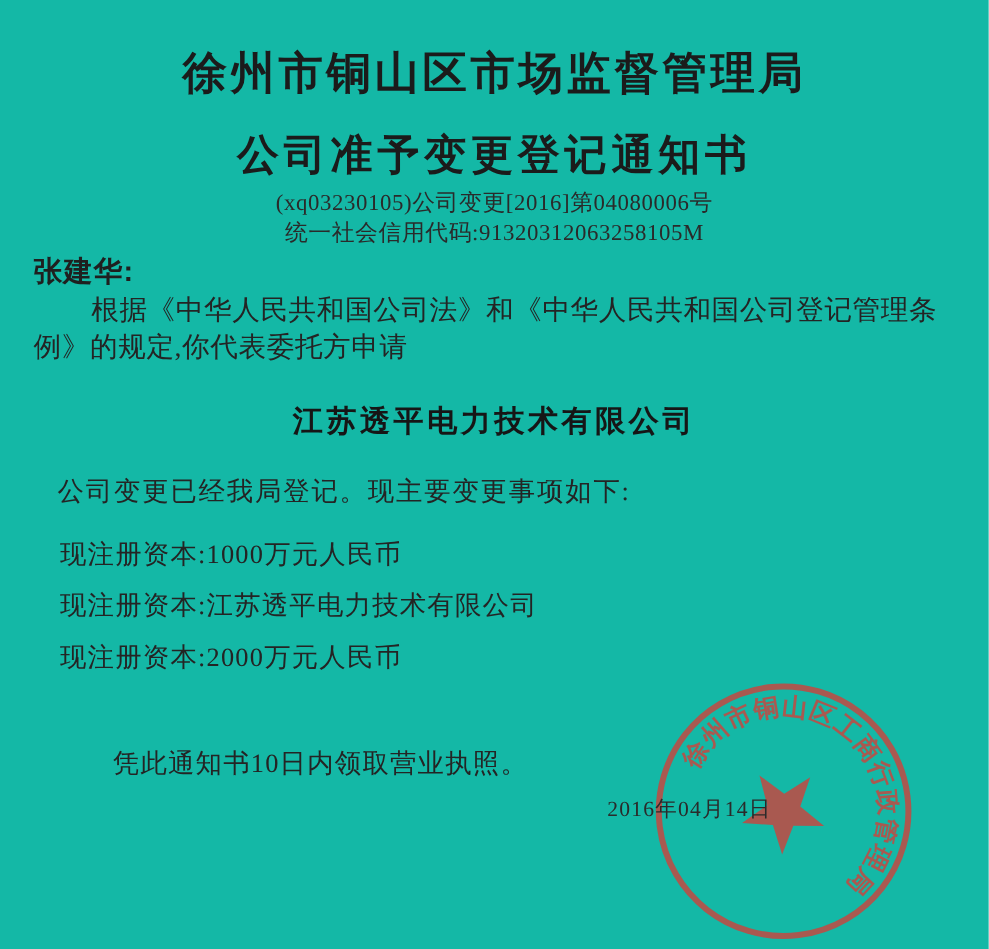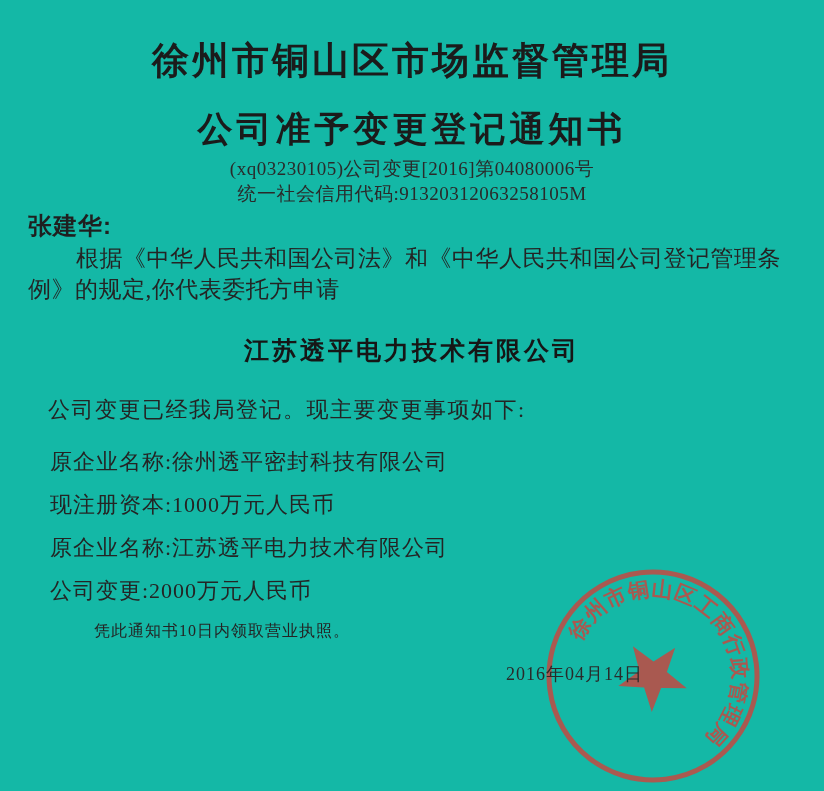--- a/index.html
+++ b/index.html
@@ -54,21 +54,21 @@
   }
   .changes {
     position: absolute; top: 450px; left: 50px;
   }
   .change-item {
     font-size: 22px; letter-spacing: 1px; color: #242424;
     line-height: 24px; margin-bottom: 19px;
   }
   .license-note {
     position: absolute; top: 621px; left: 94px;
-    font-size: 16px; letter-spacing: 1px; color: #242424;
+    font-size: 22px; letter-spacing: 1px; color: #242424;
   }
   .issue-date {
     position: absolute; top: 662px; left: 506px;
     font-size: 18px; letter-spacing: 1px; color: #2a2a2a;
     z-index: 2;
   }
   .seal {
     position: absolute; left: 537px; top: 560px;
     width: 232px; height: 232px; z-index: 1;
   }
@@ -92,24 +92,23 @@
 
   <div class="addressee">张建华:</div>
 
   <p class="legal-basis">根据《中华人民共和国公司法》和《中华人民共和国公司登记管理条例》的规定,你代表委托方申请</p>
 
   <div class="company-name">江苏透平电力技术有限公司</div>
 
   <div class="reg-statement">公司变更已经我局登记。现主要变更事项如下:</div>
 
   <div class="changes">
-    <div class="change-item">原企业名称:徐州透平密封科技有限公司</div>
     <div class="change-item">现注册资本:1000万元人民币</div>
-    <div class="change-item">原企业名称:江苏透平电力技术有限公司</div>
-    <div class="change-item">公司变更:2000万元人民币</div>
+    <div class="change-item">现注册资本:江苏透平电力技术有限公司</div>
+    <div class="change-item">现注册资本:2000万元人民币</div>
   </div>
 
   <div class="license-note">凭此通知书10日内领取营业执照。</div>
 
   <div class="issue-date">2016年04月14日</div>
 
   <svg class="seal" viewBox="0 0 232 232" aria-hidden="true">
     <g transform="rotate(38 116 116)" opacity="0.8">
       <circle cx="116" cy="116" r="104" fill="none" stroke-width="5" stroke="#cf423b"></circle>
       <path id="sealArc" d="M 40.8,143.4 A 80,80 0 1 1 191.2,143.4" fill="none"></path>

